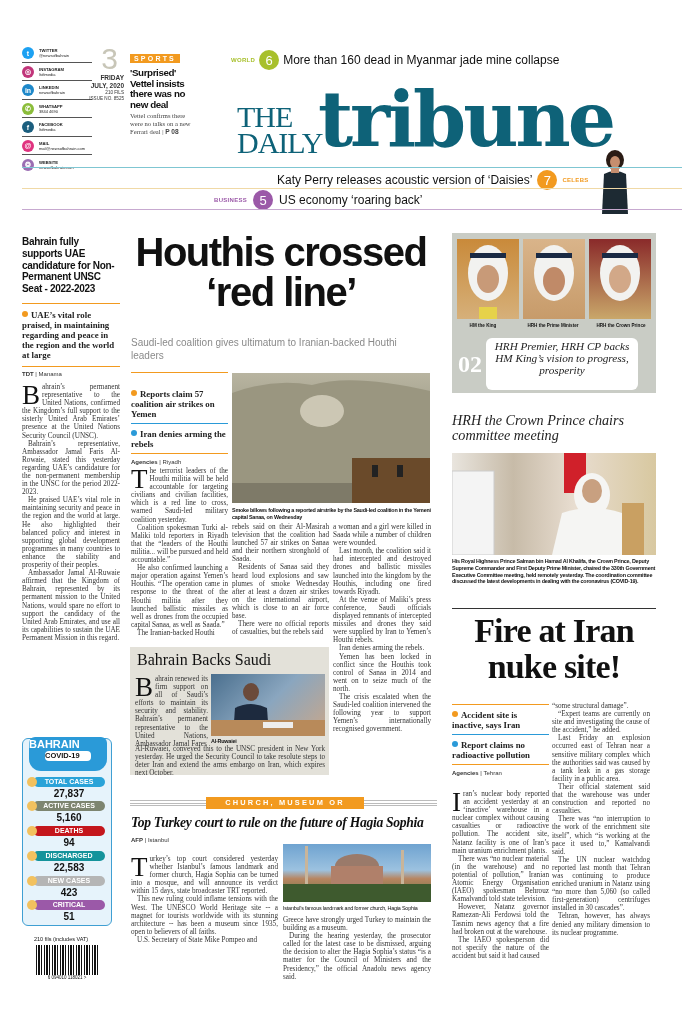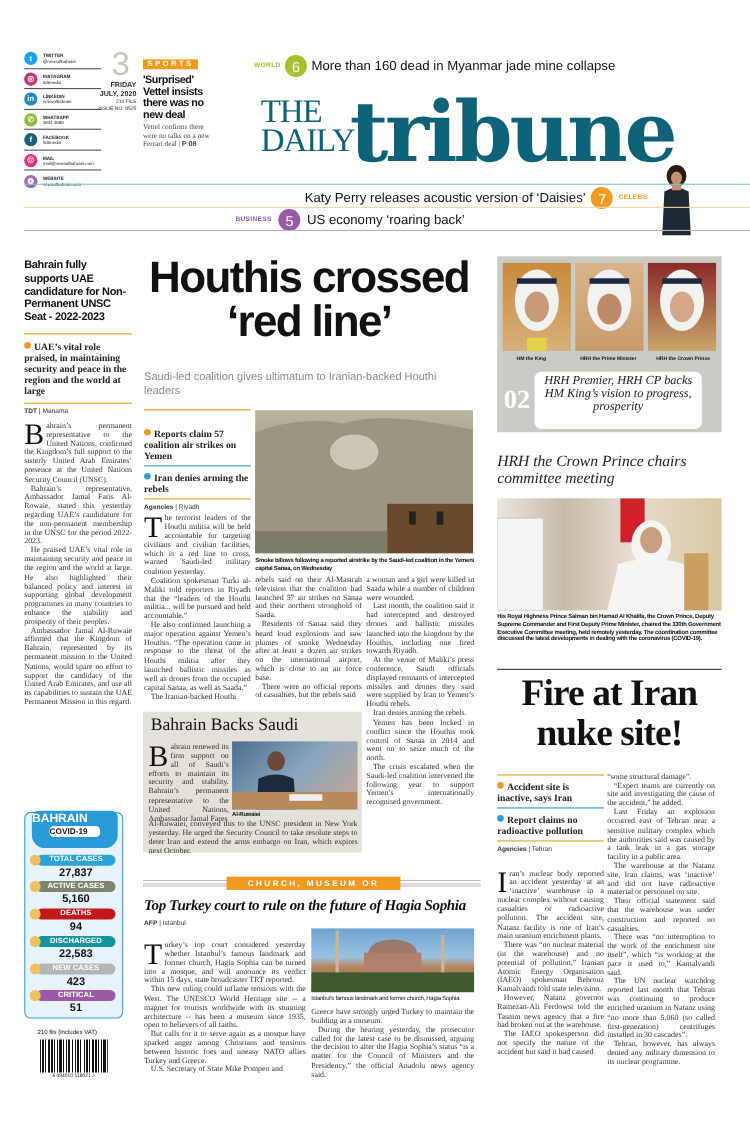--- a/index.html
+++ b/index.html
@@ -23,21 +23,21 @@
 .dateblk .d2{font-size:4.6px;line-height:5.5px}
 
 .sports{left:130px;top:47px;width:65px}
 .sports .tag{background:#f29a1f;color:#fff;font-family:"Liberation Sans",sans-serif;font-weight:bold;font-size:7px;letter-spacing:2.2px;padding:1px 4px;display:inline-block}
 .sports .h{font-family:"Liberation Sans",sans-serif;font-weight:bold;font-size:9.8px;line-height:10.5px;color:#111;margin-top:3px;letter-spacing:-0.4px}
 .sports .s{font-size:6.6px;line-height:8px;color:#444;margin-top:2px}
 
 .teaser{font-family:"Liberation Sans",sans-serif;display:flex;align-items:center}
 .circle{width:20px;height:20px;border-radius:50%;color:#fff;font-family:"Liberation Sans",sans-serif;font-size:13px;display:flex;align-items:center;justify-content:center;flex:none}
 .sect{font-weight:bold;font-size:6px;letter-spacing:.3px}
-.the{left:237px;top:89px;font-family:"Liberation Serif",serif;color:#0e6278;font-size:30px;line-height:26px;letter-spacing:-1px}
+.the{left:237px;top:104px;font-family:"Liberation Serif",serif;color:#0e6278;font-size:30px;line-height:26px;letter-spacing:-1px}
 .tribune{left:318px;top:82px;font-family:"DejaVu Serif",serif;font-weight:bold;color:#0e6278;font-size:76px;line-height:76px;letter-spacing:-3px}
 .hline{height:1px;left:22px;width:660px}
 
 .lcol{left:22px;width:98px}
 .hd1{font-family:"Liberation Sans",sans-serif;font-weight:bold;font-size:10px;line-height:11.8px;color:#111;letter-spacing:-0.3px}
 .bullet{display:inline-block;width:6px;height:6px;border-radius:50%;margin-right:3px;vertical-align:1px}
 .kicker{font-family:"Liberation Serif",serif;font-weight:bold;font-size:8.8px;line-height:10px;color:#222}
 .byline{font-family:"Liberation Sans",sans-serif;font-size:6px;color:#333}
 .byline b{font-weight:bold}
 
@@ -151,21 +151,21 @@
 <div class="abs teaser" style="left:214px;top:190px">
   <span class="sect" style="color:#9b59a8;margin-right:6px">BUSINESS</span>
   <span class="circle" style="background:#9b59a8">5</span>
   <span style="font-size:12px;margin-left:6px;color:#111">US economy ‘roaring back’</span>
 </div>
 <div class="abs hline" style="top:209px;background:#c7a9d0"></div>
 
 <div class="abs lcol" style="top:236px">
   <div class="hd1">Bahrain fully supports UAE candidature for Non-Permanent UNSC Seat - 2022-2023</div>
   <div style="border-top:1px solid #f29a1f;margin-top:8px;padding-top:6px">
-    <div class="kicker"><span class="bullet" style="background:#f29a1f"></span><span>UAE’s vital role praised, in maintaining security and peace in the region and the world at large</span></div>
+    <div class="kicker"><span class="bullet" style="background:#f29a1f"></span><span>UAE’s vital role praised, in maintaining regarding and peace in the region and the world at large</span></div>
   </div>
   <div style="border-top:1px solid #f29a1f;margin-top:6px;padding-top:4px" class="byline"><b>TDT</b> | <span>Manama</span></div>
   <div style="margin-top:6px">
     <p class="body"><span class="dropcap">B</span><span>ahrain’s permanent representative to the United Nations, confirmed the Kingdom’s full support to the sisterly United Arab Emirates’ presence at the United Nations Security Council (UNSC).</span></p>
     <p class="body ind">Bahrain’s representative, Ambassador Jamal Faris Al-Rowaie, stated this yesterday regarding UAE’s candidature for the non-permanent membership in the UNSC for the period 2022-2023.</p>
     <p class="body ind">He praised UAE’s vital role in maintaining security and peace in the region and the world at large. He also highlighted their balanced policy and interest in supporting global development programmes in many countries to enhance the stability and prosperity of their peoples.</p>
     <p class="body ind">Ambassador Jamal Al-Ruwaie affirmed that the Kingdom of Bahrain, represented by its permanent mission to the United Nations, would spare no effort to support the candidacy of the United Arab Emirates, and use all its capabilities to sustain the UAE Permanent Mission in this regard.</p>
   </div>
 </div>
 
@@ -278,21 +278,20 @@
 <div class="abs banner">
   <div class="lines"></div>
   <div class="lbl">CHURCH, MUSEUM OR MOSQUE?</div>
 </div>
 <div class="abs turkhd">Top Turkey court to rule on the future of Hagia Sophia</div>
 <div class="abs byline" style="left:131px;top:837px"><b>AFP</b> | <span>Istanbul</span></div>
 
 <div class="abs" style="left:131px;top:855px;width:147px">
   <p class="body"><span class="dropcap">T</span><span>urkey’s top court considered yesterday whether Istanbul’s famous landmark and former church, Hagia Sophia can be turned into a mosque, and will announce its verdict within 15 days, state broadcaster TRT reported.</span></p>
   <p class="body ind">This new ruling could inflame tensions with the West. The UNESCO World Heritage site -- a magnet for tourists worldwide with its stunning architecture -- has been a museum since 1935, open to believers of all faiths.</p>
-  <p class="body ind">But calls for it to serve again as a mosque have sparked anger among Christians and tensions between historic foes and uneasy NATO allies Turkey and Greece.</p>
   <p class="body ind">U.S. Secretary of State Mike Pompeo and</p>
 </div>
 <div class="abs" style="left:283px;top:844px;width:148px;height:58px;background:linear-gradient(180deg,#6fa3d0 0%,#9cc2e0 45%,#b88560 60%,#5a7040 100%)">
   <svg width="148" height="58" viewBox="0 0 148 58">
       <rect x="22" y="2" width="3" height="40" fill="#c9b59a"></rect>
       <rect x="118" y="6" width="3" height="36" fill="#c9b59a"></rect>
       <ellipse cx="74" cy="22" rx="22" ry="12" fill="#9a7a6a"></ellipse>
       <rect x="48" y="22" width="52" height="18" fill="#b0806a"></rect>
       <rect x="0" y="40" width="148" height="18" fill="#3e5a2e"></rect>
     </svg>
@@ -353,18 +352,17 @@
 <div class="abs" style="left:452px;top:790px;width:97px">
   <p class="body"><span class="dropcap">I</span><span>ran’s nuclear body reported an accident yesterday at an ‘inactive’ warehouse in a nuclear complex without causing casualties or radioactive pollution. The accident site, Natanz facility is one of Iran’s main uranium enrichment plants.</span></p>
   <p class="body ind">There was “no nuclear material (in the warehouse) and no potential of pollution,” Iranian Atomic Energy Organisation (IAEO) spokesman Behrouz Kamalvandi told state television.</p>
   <p class="body ind">However, Natanz governor Ramezan-Ali Ferdowsi told the Tasnim news agency that a fire had broken out at the warehouse.</p>
   <p class="body ind">The IAEO spokesperson did not specify the nature of the accident but said it had caused</p>
 </div>
 <div class="abs" style="left:552px;top:702px;width:98px">
   <p class="body">“some structural damage”.</p>
   <p class="body ind">“Expert teams are currently on site and investigating the cause of the accident,” he added.</p>
   <p class="body ind">Last Friday an explosion occurred east of Tehran near a sensitive military complex which the authorities said was caused by a tank leak in a gas storage facility in a public area.</p>
-  <p class="body ind">The warehouse at the Natanz site, Iran claims, was ‘inactive’ and did not have radioactive material or personnel on site.</p>
   <p class="body ind">Their official statement said that the warehouse was under construction and reported no casualties.</p>
   <p class="body ind">There was “no interruption to the work of the enrichment site itself”, which “is working at the pace it used to,” Kamalvandi said.</p>
   <p class="body ind">The UN nuclear watchdog reported last month that Tehran was continuing to produce enriched uranium in Natanz using “no more than 5,060 (so called first-generation) centrifuges installed in 30 cascades”.</p>
   <p class="body ind">Tehran, however, has always denied any military dimension to its nuclear programme.</p>
 </div>
 
 </body></html>

